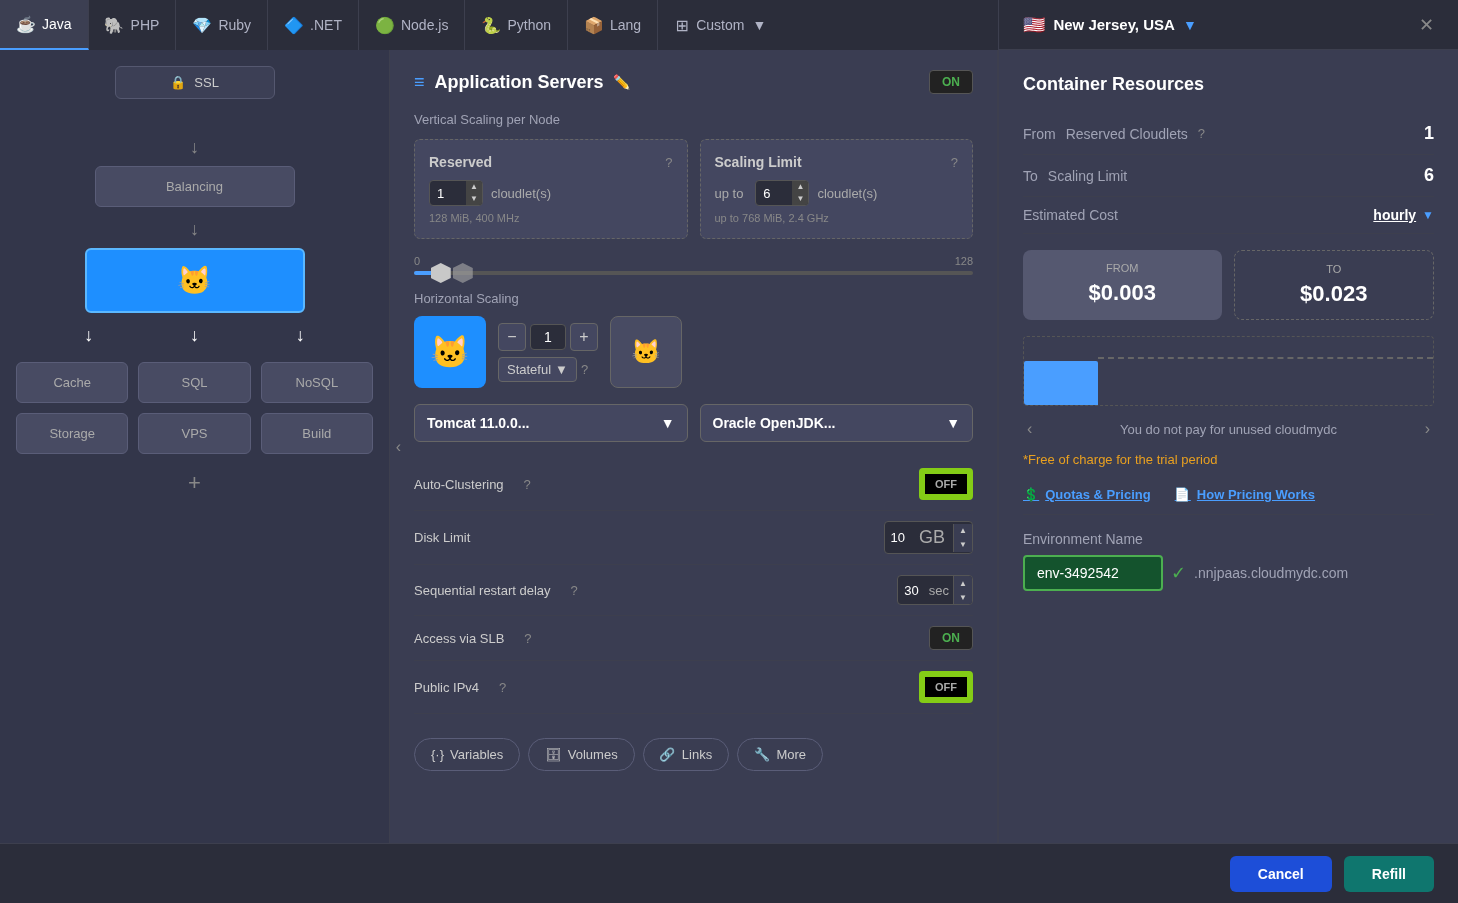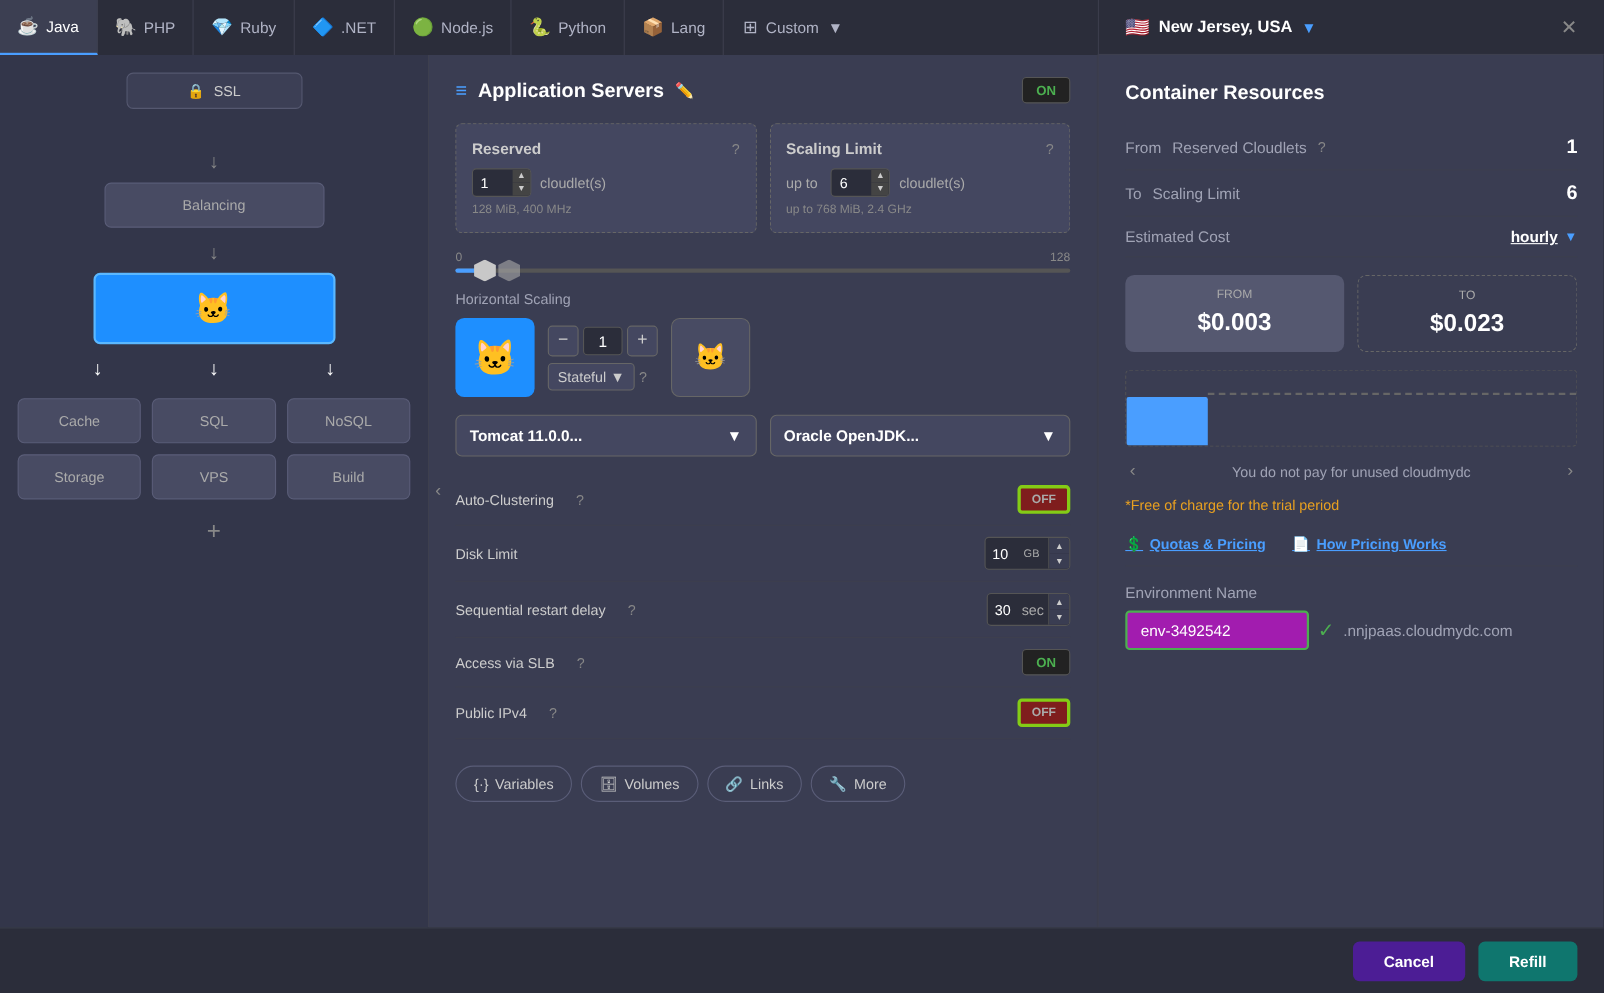--- a/index.html
+++ b/index.html
@@ -428,22 +428,22 @@
       border-bottom: 1px solid #3d3f4e;
     }
     .config-row-label {
       display: flex;
       align-items: center;
       gap: 20px;
       color: #ccc;
       font-size: 13px;
     }
     .toggle-off {
-      background: #7f1d1d;
-      border: 3px solid #84cc16;
+      background: #000000;
+      border: 6px solid #84cc16;
       border-radius: 4px;
       padding: 4px 10px;
       color: #aaa;
       font-size: 11px;
       font-weight: 600;
       cursor: pointer;
     }
     .disk-input {
       display: flex;
       align-items: center;
@@ -453,21 +453,21 @@
       overflow: hidden;
       gap: 4px;
     }
     .disk-input .val {
       color: #fff;
       font-size: 13px;
       padding: 5px 6px;
     }
     .disk-input .unit {
       color: #aaa;
-      font-size: 10px;
+      font-size: 18px;
       padding: 5px 4px;
     }
     .disk-input .spin-btns-v {
       display: flex;
       flex-direction: column;
       border-left: 1px solid #555;
     }
     .disk-input .spin-btns-v button {
       background: #3a3d52;
       border: none;
@@ -645,27 +645,27 @@
       color: #a0a3b5;
       font-size: 14px;
       margin-bottom: 8px;
     }
     .env-input-row {
       display: flex;
       align-items: center;
       gap: 8px;
     }
     .env-input {
-      background: #a21caf;
+      background: #14532d;
       border: 2px solid #4caf50;
       border-radius: 4px;
       padding: 8px 12px;
       color: #fff;
       font-size: 14px;
-      width: 167px;
+      width: 140px;
       outline: none;
     }
     .check-icon {
       color: #4caf50;
       font-size: 18px;
     }
     .domain-suffix {
       color: #a0a3b5;
       font-size: 14px;
     }
@@ -676,21 +676,21 @@
       background: #2b2d3a;
       border-top: 1px solid #3d3f4e;
       display: flex;
       align-items: center;
       justify-content: flex-end;
       padding: 0 24px;
       gap: 12px;
       flex-shrink: 0;
     }
     .cancel-btn {
-      background: #4c1d95;
+      background: #1d4ed8;
       border: none;
       border-radius: 6px;
       padding: 10px 28px;
       color: #fff;
       font-size: 14px;
       font-weight: 600;
       cursor: pointer;
     }
     .refill-btn {
       background: #0f766e;
@@ -872,20 +872,21 @@
 
       <div class="panel-header">
         <div class="panel-title">
           <span class="icon-bars">≡</span>
           <span>Application Servers</span>
           <span class="edit-icon">✏️</span>
         </div>
         <div class="toggle-on">ON</div>
       </div>
 
+      <div class="section-label">Vertical Scaling per Node</div>
 
       <div class="scaling-row">
 
         <div class="scaling-box">
           <div class="scaling-box-header">
             <span class="scaling-box-title">Reserved</span>
             <span class="help-icon">?</span>
           </div>
           <div class="cloudlet-input-row">
             <div class="number-input">

